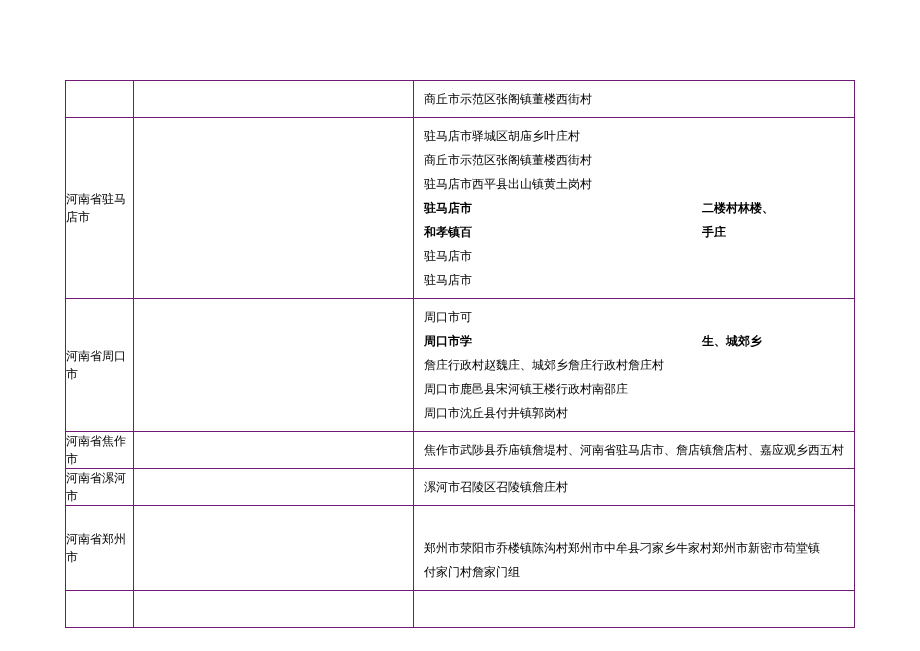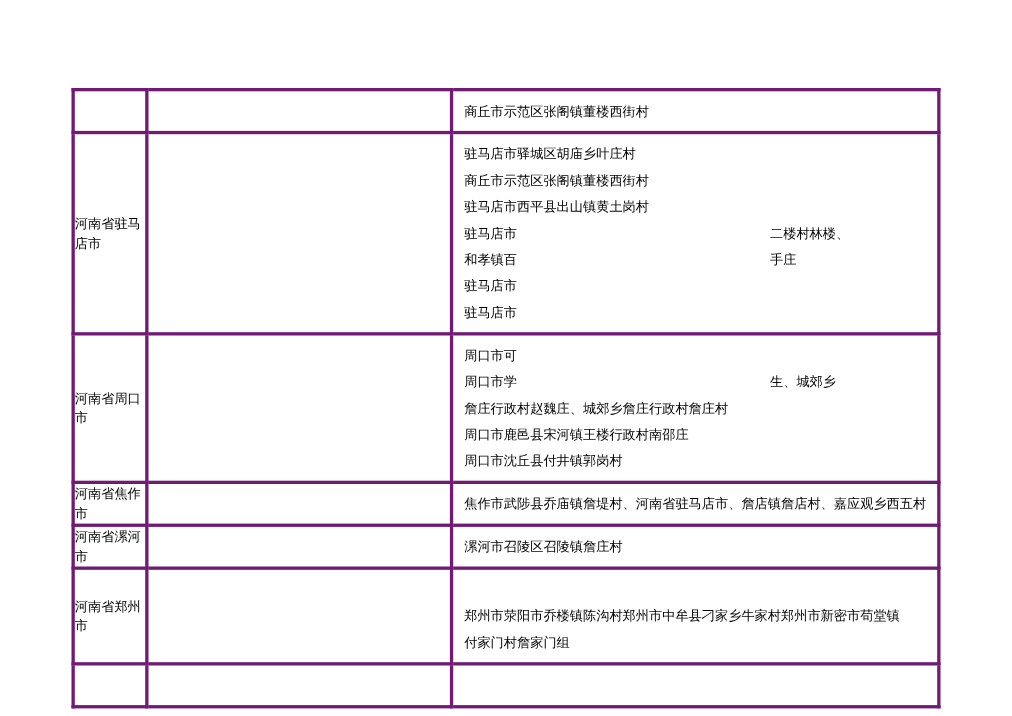--- a/index.html
+++ b/index.html
@@ -14,21 +14,21 @@
       font-family: "SimSun", "宋体", serif;
       font-size: 12px;
       color: #000;
       padding: 80px 65px 30px 65px;
     }
     table {
       border-collapse: collapse;
       width: 100%;
     }
     td {
-      border: 3px solid #701a75;
+      border: 1px solid #701a75;
       vertical-align: middle;
       padding: 0;
       margin-top: 28px;
     }
     .col-left {
       width: 72px;
       line-height: 1.5;
     }
     .col-mid {
       width: 300px;
@@ -36,20 +36,21 @@
     .col-right {
       padding: 6px 10px 6px 10px;
       line-height: 2.0;
     }
     .col-right .line {
       display: block;
       white-space: pre;
     }
     .inline-group {
       display: flex;
+      font-weight: bold;
     }
     .inline-left {
       flex: 0 0 auto;
     }
     .inline-right {
       flex: 1;
       text-align: left;
       padding-left: 230px;
     }
   </style>

